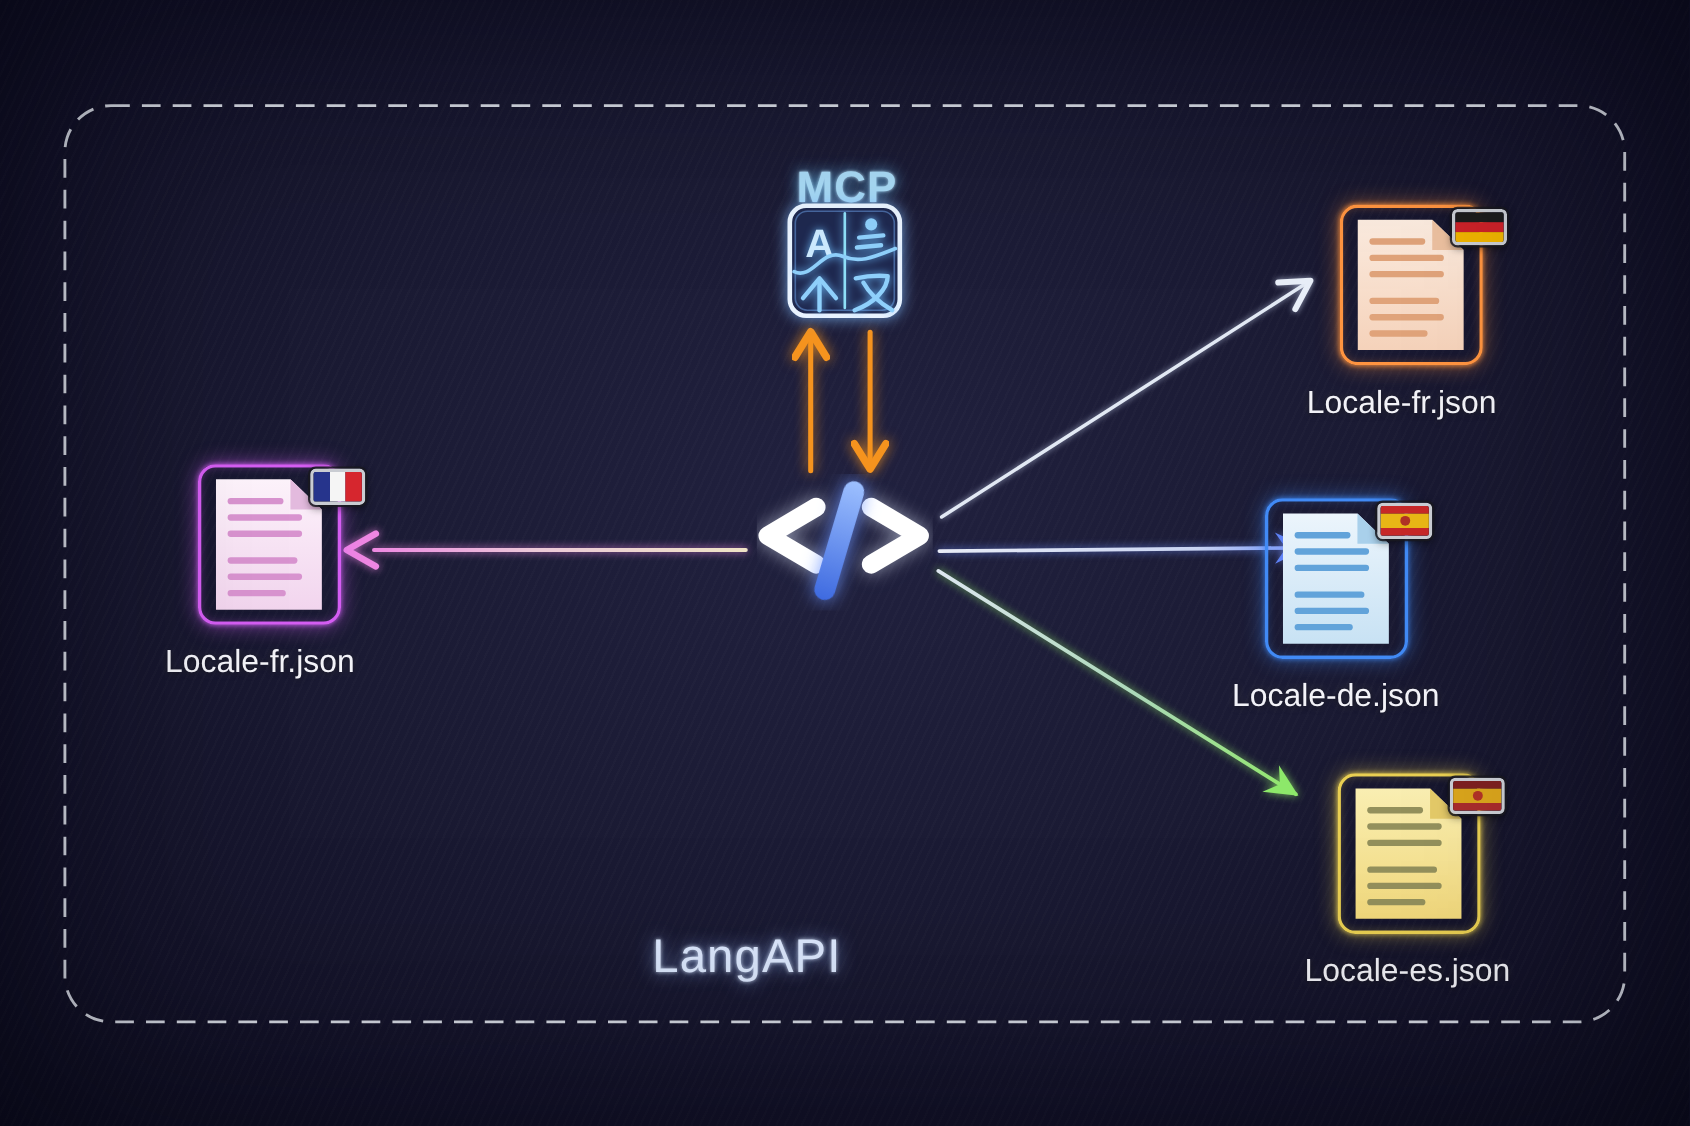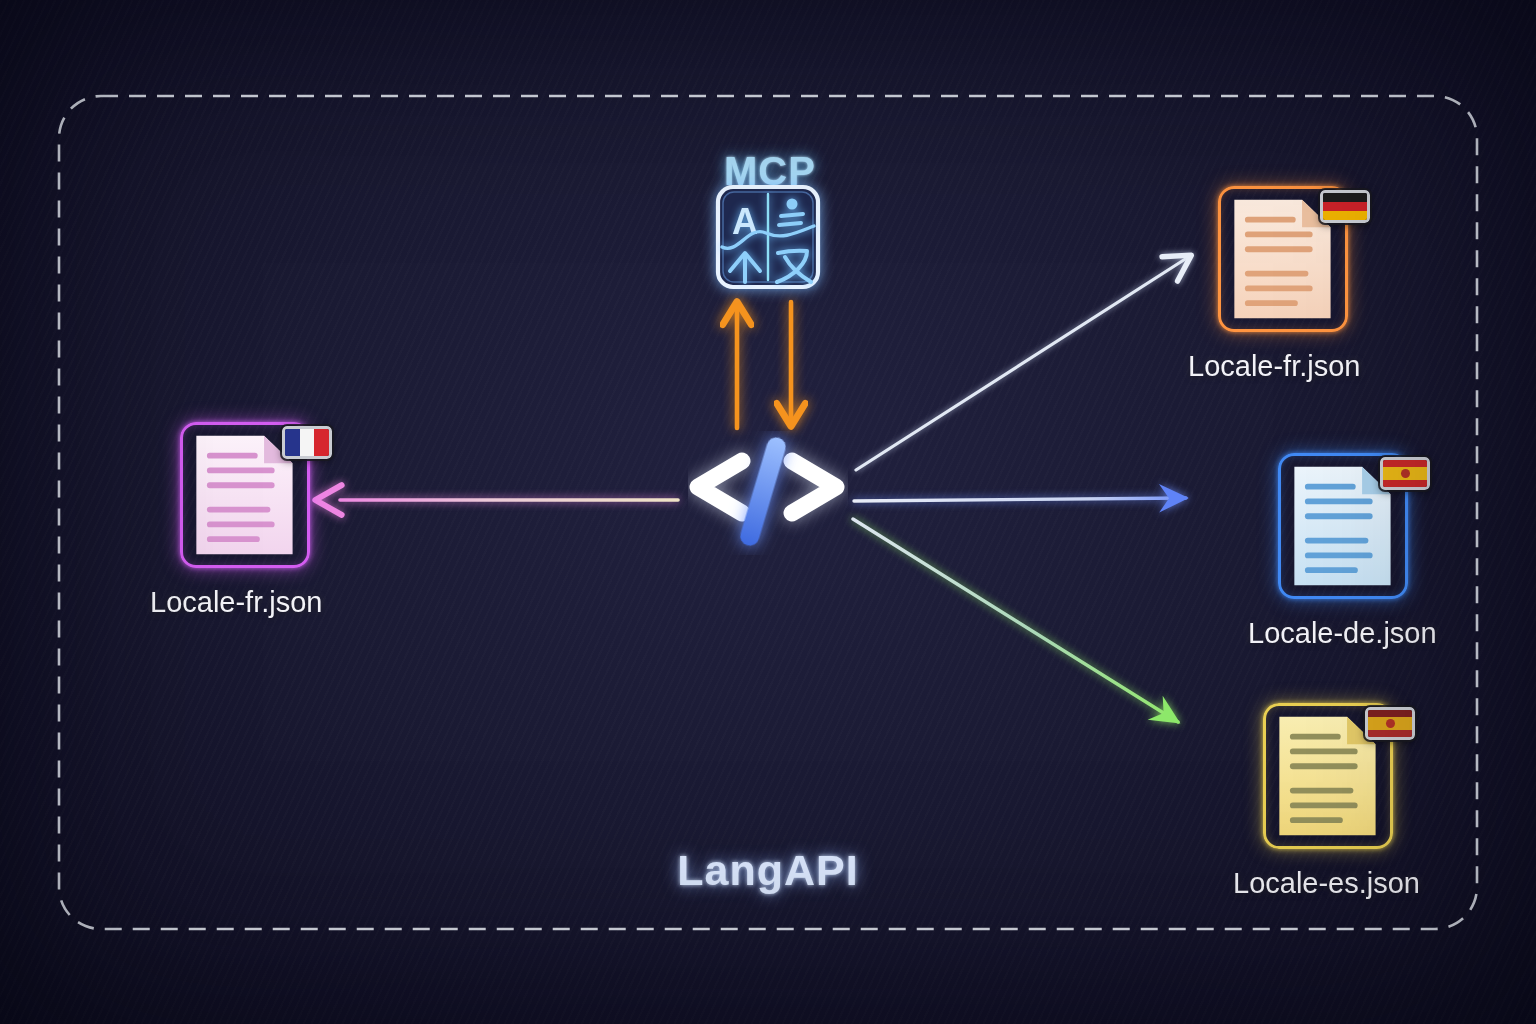--- a/index.html
+++ b/index.html
@@ -27,22 +27,22 @@
   .mcp-title{
     position:absolute;left:670px;top:120px;width:200px;text-align:center;
     font-size:40px;font-weight:700;color:#a9dbf7;letter-spacing:1px;
     text-shadow:0 0 14px rgba(110,200,255,.85),0 0 3px #d6f0ff;
     margin-top:29px;
   }
   .mcp-icon{position:absolute;left:714px;top:183px;width:108px;height:108px;}
   .code-icon{position:absolute;left:688px;top:431px;width:160px;height:124px;}
 
   .brand{
-    position:absolute;left:593px;top:846px;width:350px;text-align:center;
-    font-size:43px;font-weight:700;color:#dde9ff;letter-spacing:1px;
+    position:absolute;left:593px;top:846px;width:350px;text-align:left;
+    font-size:43px;font-weight:400;color:#dde9ff;letter-spacing:1px;
     text-shadow:0 0 16px rgba(150,185,255,.8),0 0 4px rgba(230,240,255,.9);
   }
 
   .doc-node{position:absolute;width:200px;height:215px;}
   .doc-frame{
     position:absolute;left:30px;top:2px;width:130px;height:146px;
     border-radius:16px;padding:7px;box-sizing:border-box;border:3px solid;
   }
   .doc-frame svg{width:100%;height:100%;display:block;}
   .doc-frame.pink  {border-color:#d45df2;box-shadow:0 0 18px rgba(219,101,255,.55),0 0 5px rgba(219,101,255,.8),inset 0 0 8px rgba(219,101,255,.25);}
@@ -212,21 +212,21 @@
       </svg>
     </div>
     <div class="flag flag-de">
         <span class="b1"></span>
         <span class="b2"></span>
         <span class="b3"></span>
       </div>
     <div class="doc-label">Locale-fr.json</div>
   </div>
 
-  <div class="doc-node" style="left:1248px;top:451px;">
+  <div class="doc-node" style="left:1120px;top:451px;">
     <div class="doc-frame blue">
       <svg viewBox="0 0 104 118">
         <polygon points="6,3 70,3 97,29 97,115 6,115" fill="url(#pgBlue)"></polygon>
         <polygon points="70,3 97,29 70,29" fill="#a9d0eb"></polygon>
         <g fill="#62a3da">
           <rect x="16" y="19" width="48" height="5.5" rx="2.7"></rect>
           <rect x="16" y="33" width="64" height="5.5" rx="2.7"></rect>
           <rect x="16" y="47" width="64" height="5.5" rx="2.7"></rect>
           <rect x="16" y="70" width="60" height="5.5" rx="2.7"></rect>
           <rect x="16" y="84" width="64" height="5.5" rx="2.7"></rect>
@@ -235,21 +235,21 @@
       </svg>
     </div>
     <div class="flag flag-es">
         <span class="b1"></span>
         <span class="b2"></span>
         <span class="b3"></span>
       </div>
     <div class="doc-label">Locale-de.json</div>
   </div>
 
-  <div class="doc-node" style="left:1186px;top:701px;margin-left:47px;">
+  <div class="doc-node" style="left:1186px;top:701px;">
     <div class="doc-frame yellow">
       <svg viewBox="0 0 104 118">
         <polygon points="6,3 70,3 97,29 97,115 6,115" fill="url(#pgYellow)"></polygon>
         <polygon points="70,3 97,29 70,29" fill="#e3c968"></polygon>
         <g fill="#93905c">
           <rect x="16" y="19" width="48" height="5.5" rx="2.7"></rect>
           <rect x="16" y="33" width="64" height="5.5" rx="2.7"></rect>
           <rect x="16" y="47" width="64" height="5.5" rx="2.7"></rect>
           <rect x="16" y="70" width="60" height="5.5" rx="2.7"></rect>
           <rect x="16" y="84" width="64" height="5.5" rx="2.7"></rect>

